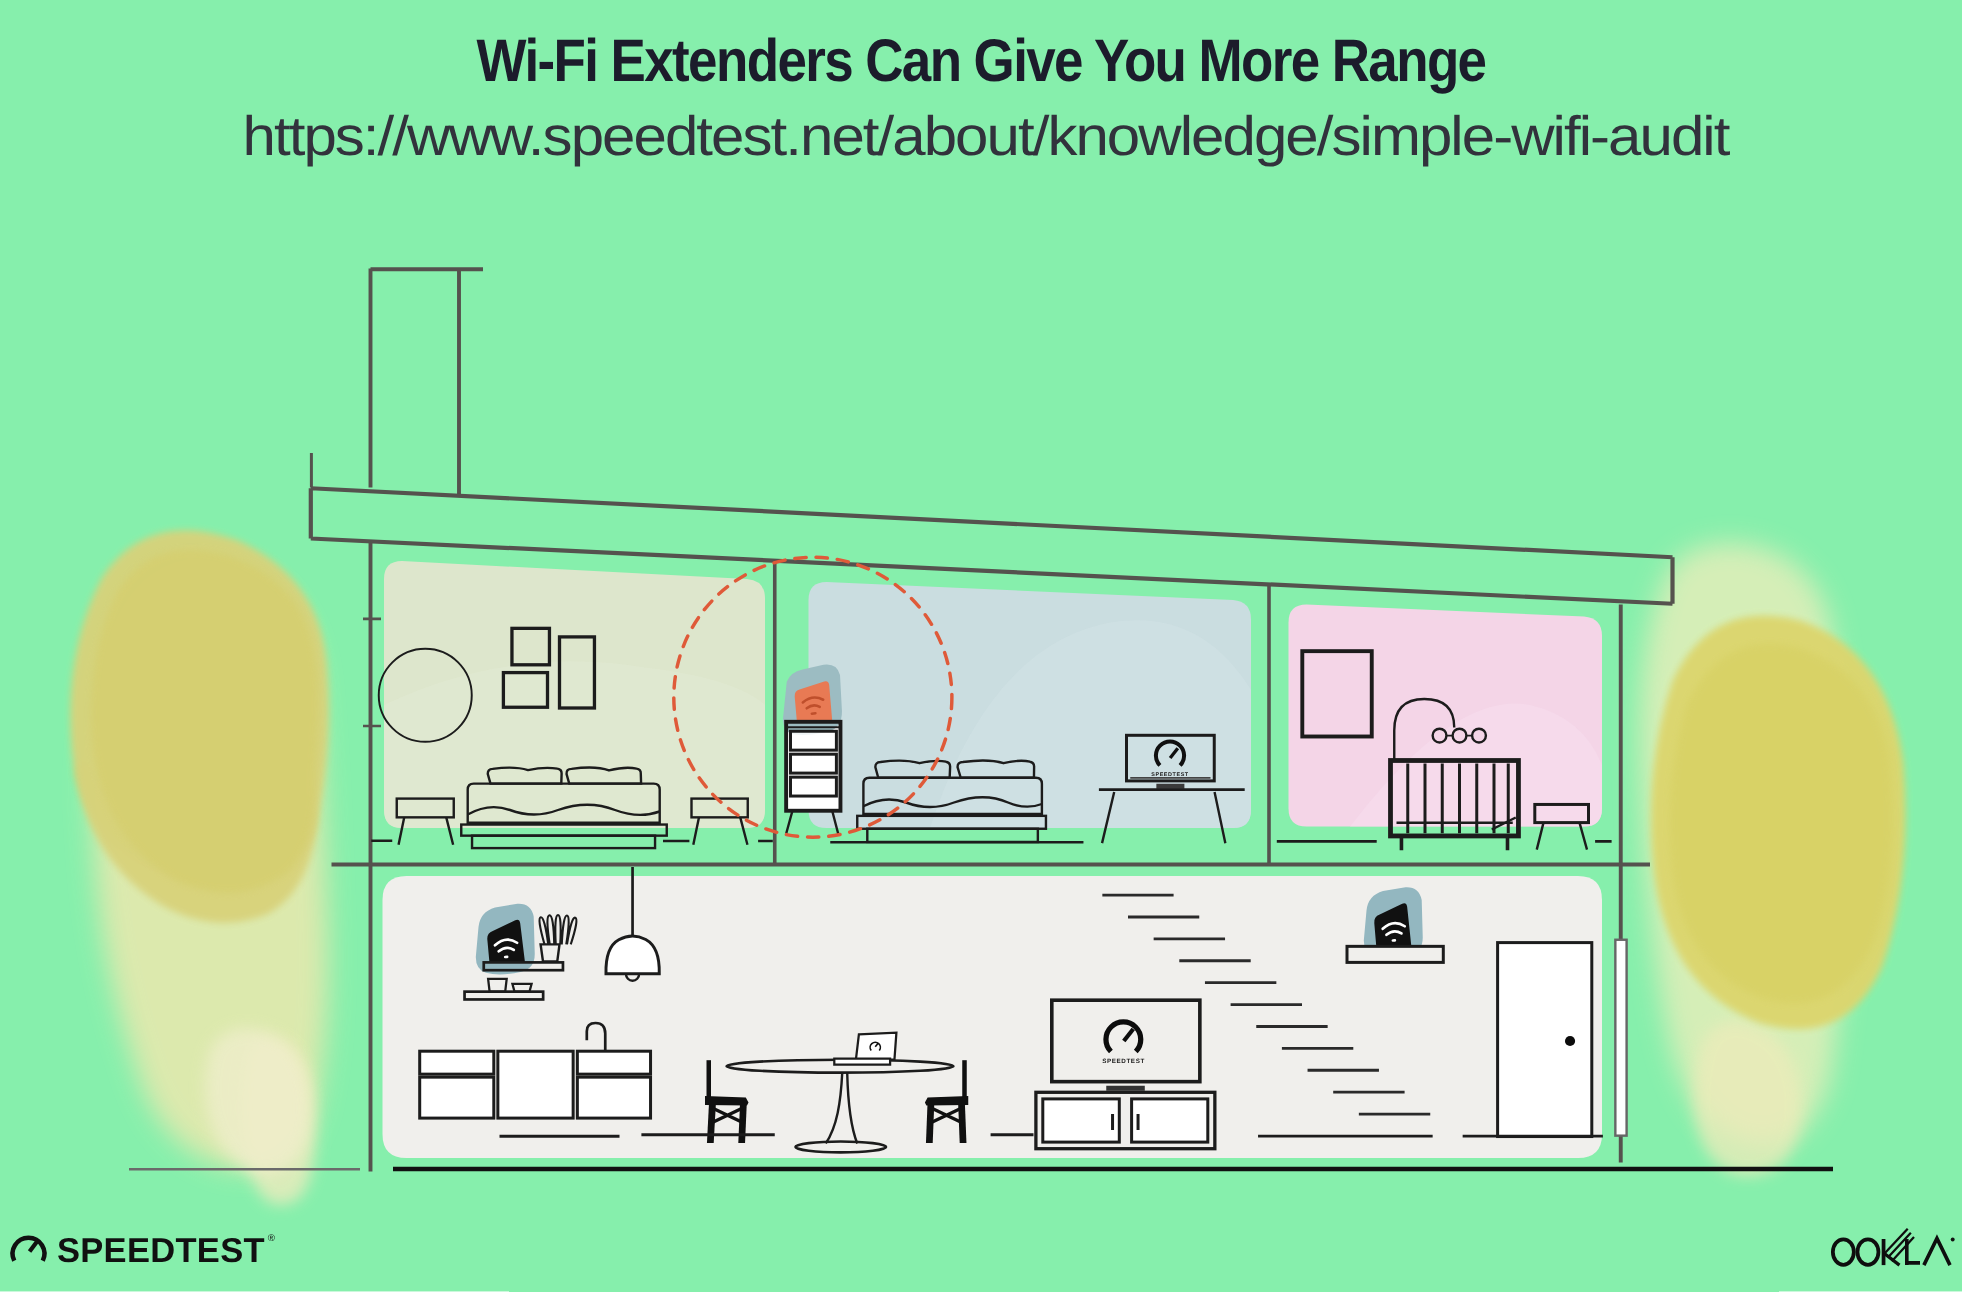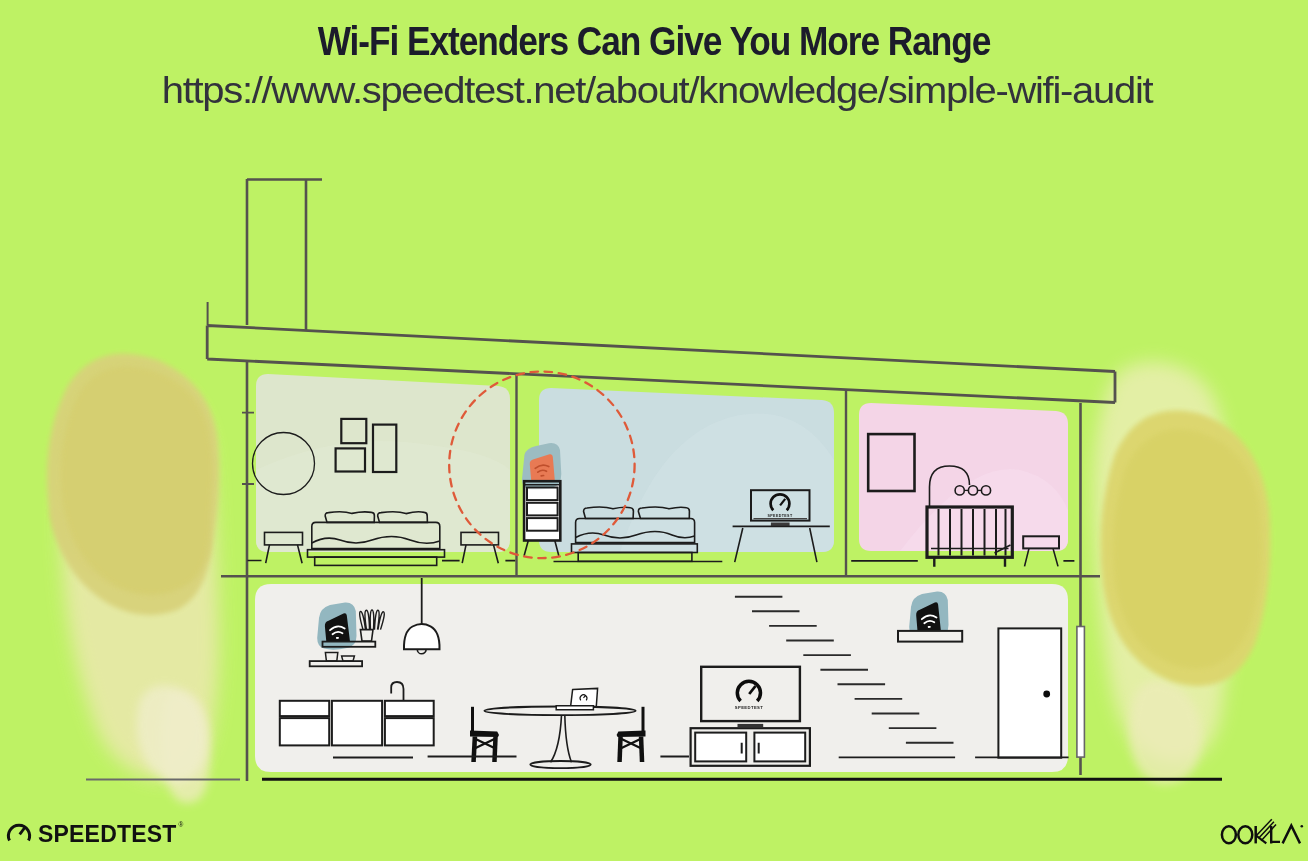--- a/index.html
+++ b/index.html
@@ -1,16 +1,16 @@
 <!DOCTYPE html>
 <html><head>
 <meta charset="utf-8">
 <style>
 html,body{margin:0;padding:0;background:#fff;}
-#page{position:relative;width:1308px;height:861px;overflow:hidden;background:#bef264;font-family:"Liberation Sans",sans-serif;}
+#page{position:relative;width:1308px;height:861px;overflow:hidden;background:#86efac;font-family:"Liberation Sans",sans-serif;}
 #title{position:absolute;left:0;top:19px;width:1308px;text-align:center;font-weight:bold;font-size:40px;color:#1c1c2b;letter-spacing:-1.2px;transform:scaleX(0.882);transform-origin:654px 50%;}
 #url{position:absolute;left:3px;top:70px;width:1308px;text-align:center;font-weight:normal;font-size:37px;color:#32323c;letter-spacing:-1.2px;transform:scaleX(1.081);transform-origin:654px 50%;}
 </style>
 </head>
 <body>
 <div id="page">
 
 <div id="title">Wi-Fi Extenders Can Give You More Range</div>
 
 <div id="url">https://www.speedtest.net/about/knowledge/simple-wifi-audit</div>

